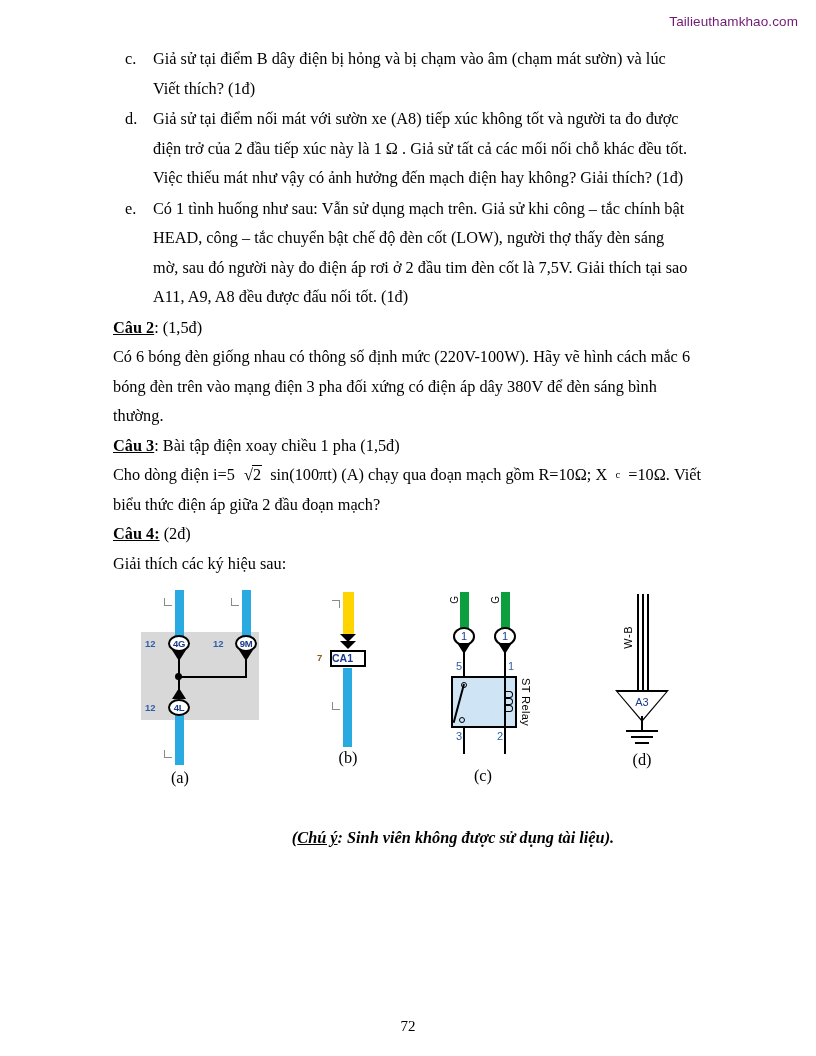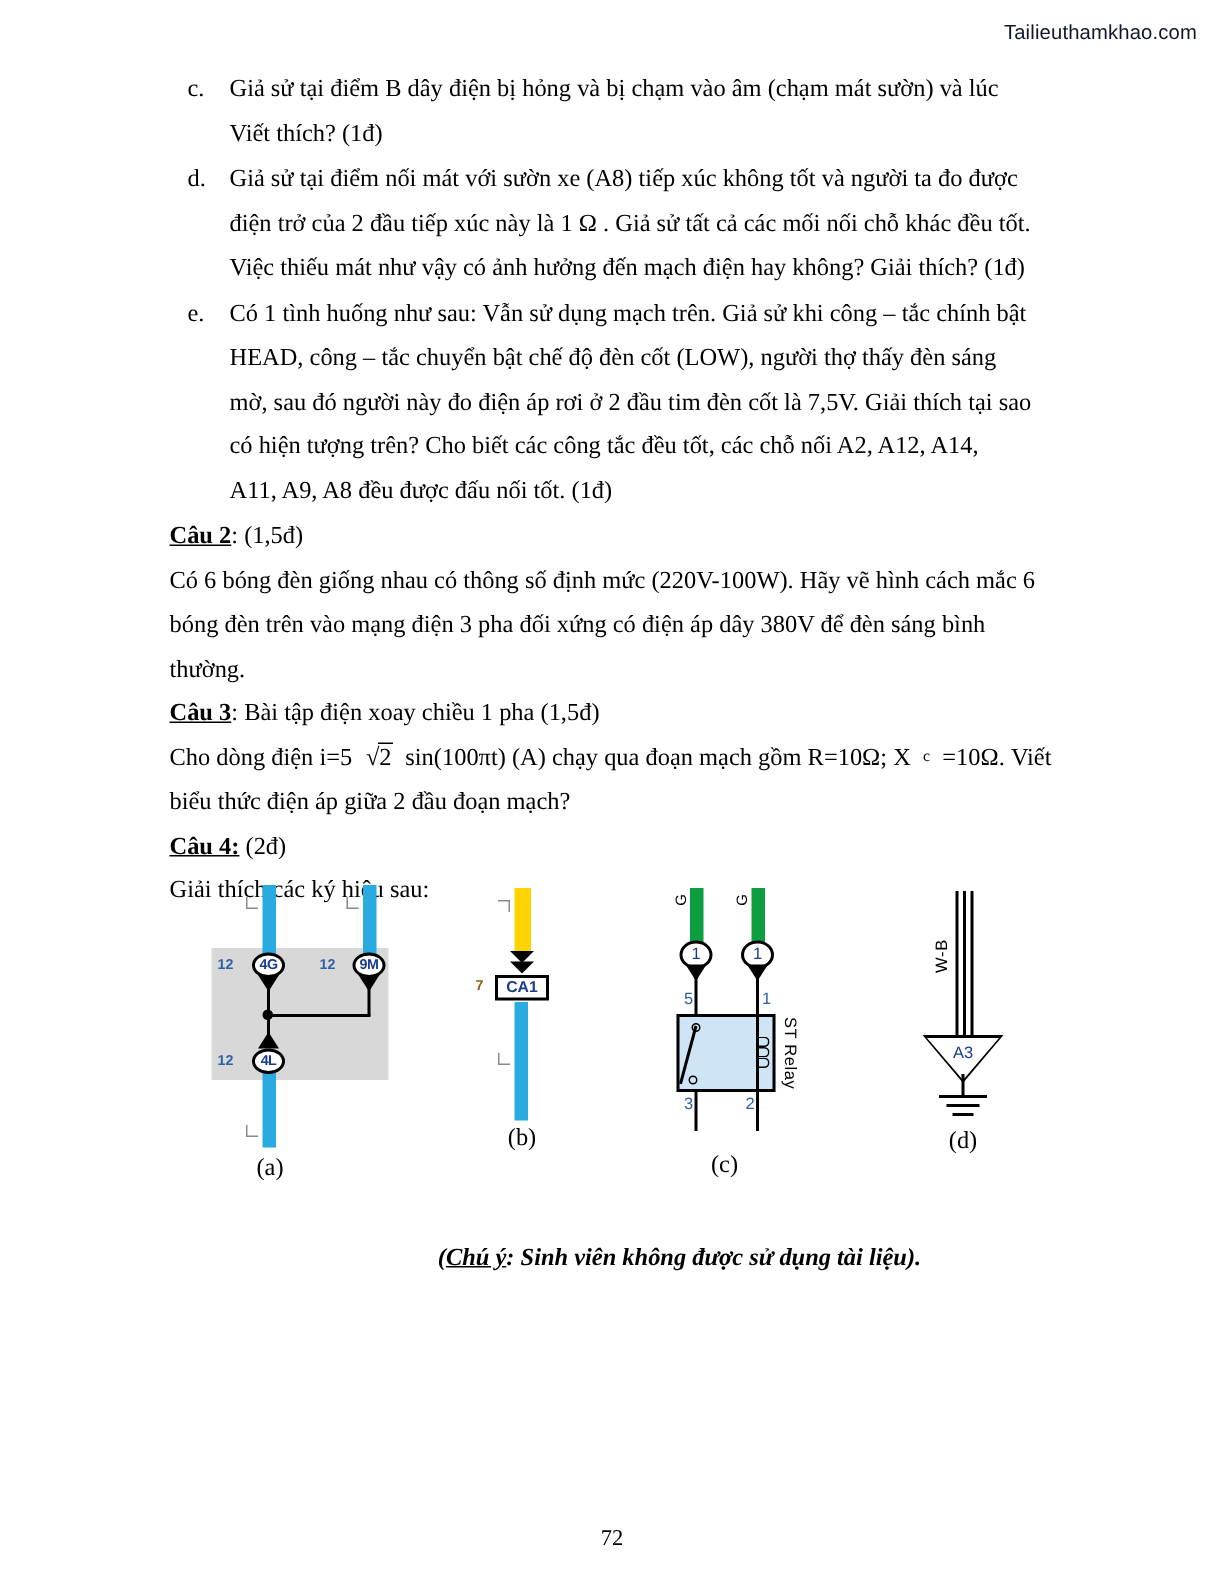--- a/index.html
+++ b/index.html
@@ -16,21 +16,21 @@
     overflow: hidden;
   }
 
   
   .watermark {
     position: absolute;
     top: 14px;
     right: 18px;
     font-family: "Liberation Sans", sans-serif;
     font-size: 13.5px;
-    color: #0f172a;
+    color: #701a75;
     letter-spacing: 0.1px;
     white-space: nowrap;
   }
 
   
   .page {
     position: absolute;
     left: 0;
     top: 0;
     width: 816px;
@@ -208,21 +208,21 @@
     border-top: 8px solid #000;
   }
   .conn-box {
     position: absolute;
     border: 2.5px solid #000;
     background: #fff;
     font-size: 10.5px;
     font-family: "Liberation Sans", sans-serif;
     font-weight: bold;
     color: #1a3a8f;
-    text-align: center;
+    text-align: left;
     box-sizing: border-box;
   }
 
   
   #fig-c { left: 318px; top: 0px; width: 130px; height: 170px; }
   .wire-green {
     position: absolute;
     width: 9px;
     background: #0C9E3F;
   }
@@ -382,21 +382,20 @@
           <div class="lastline">Việc thiếu mát như vậy có ảnh hưởng đến mạch điện hay không? Giải thích? (1đ)</div>
         </div>
       </li>
 
       <li class="alpha-item">
         <span class="alpha-marker">e.</span>
         <div class="alpha-text">
           <div>Có 1 tình huống như sau: Vẫn sử dụng mạch trên. Giả sử khi công – tắc chính bật</div>
           <div>HEAD, công – tắc chuyển bật chế độ đèn cốt (LOW), người thợ thấy đèn sáng</div>
           <div>mờ, sau đó người này đo điện áp rơi ở 2 đầu tim đèn cốt là 7,5V. Giải thích tại sao</div>
-          <div>có hiện tượng trên? Cho biết các công tắc đều tốt, các chỗ nối A2, A12, A14,</div>
           <div class="lastline">A11, A9, A8 đều  được đấu nối tốt. (1đ)</div>
         </div>
       </li>
     </ul>
 
     <div class="heading"><span class="hd-label">Câu 2</span><span>: (1,5đ)</span></div>
     <div class="para">
       <div>Có 6 bóng đèn giống nhau có thông số định mức (220V-100W). Hãy vẽ hình cách mắc 6</div>
       <div>bóng đèn trên vào mạng điện 3 pha đối xứng có điện áp dây 380V để đèn sáng bình</div>
       <div class="noj">thường.</div>

